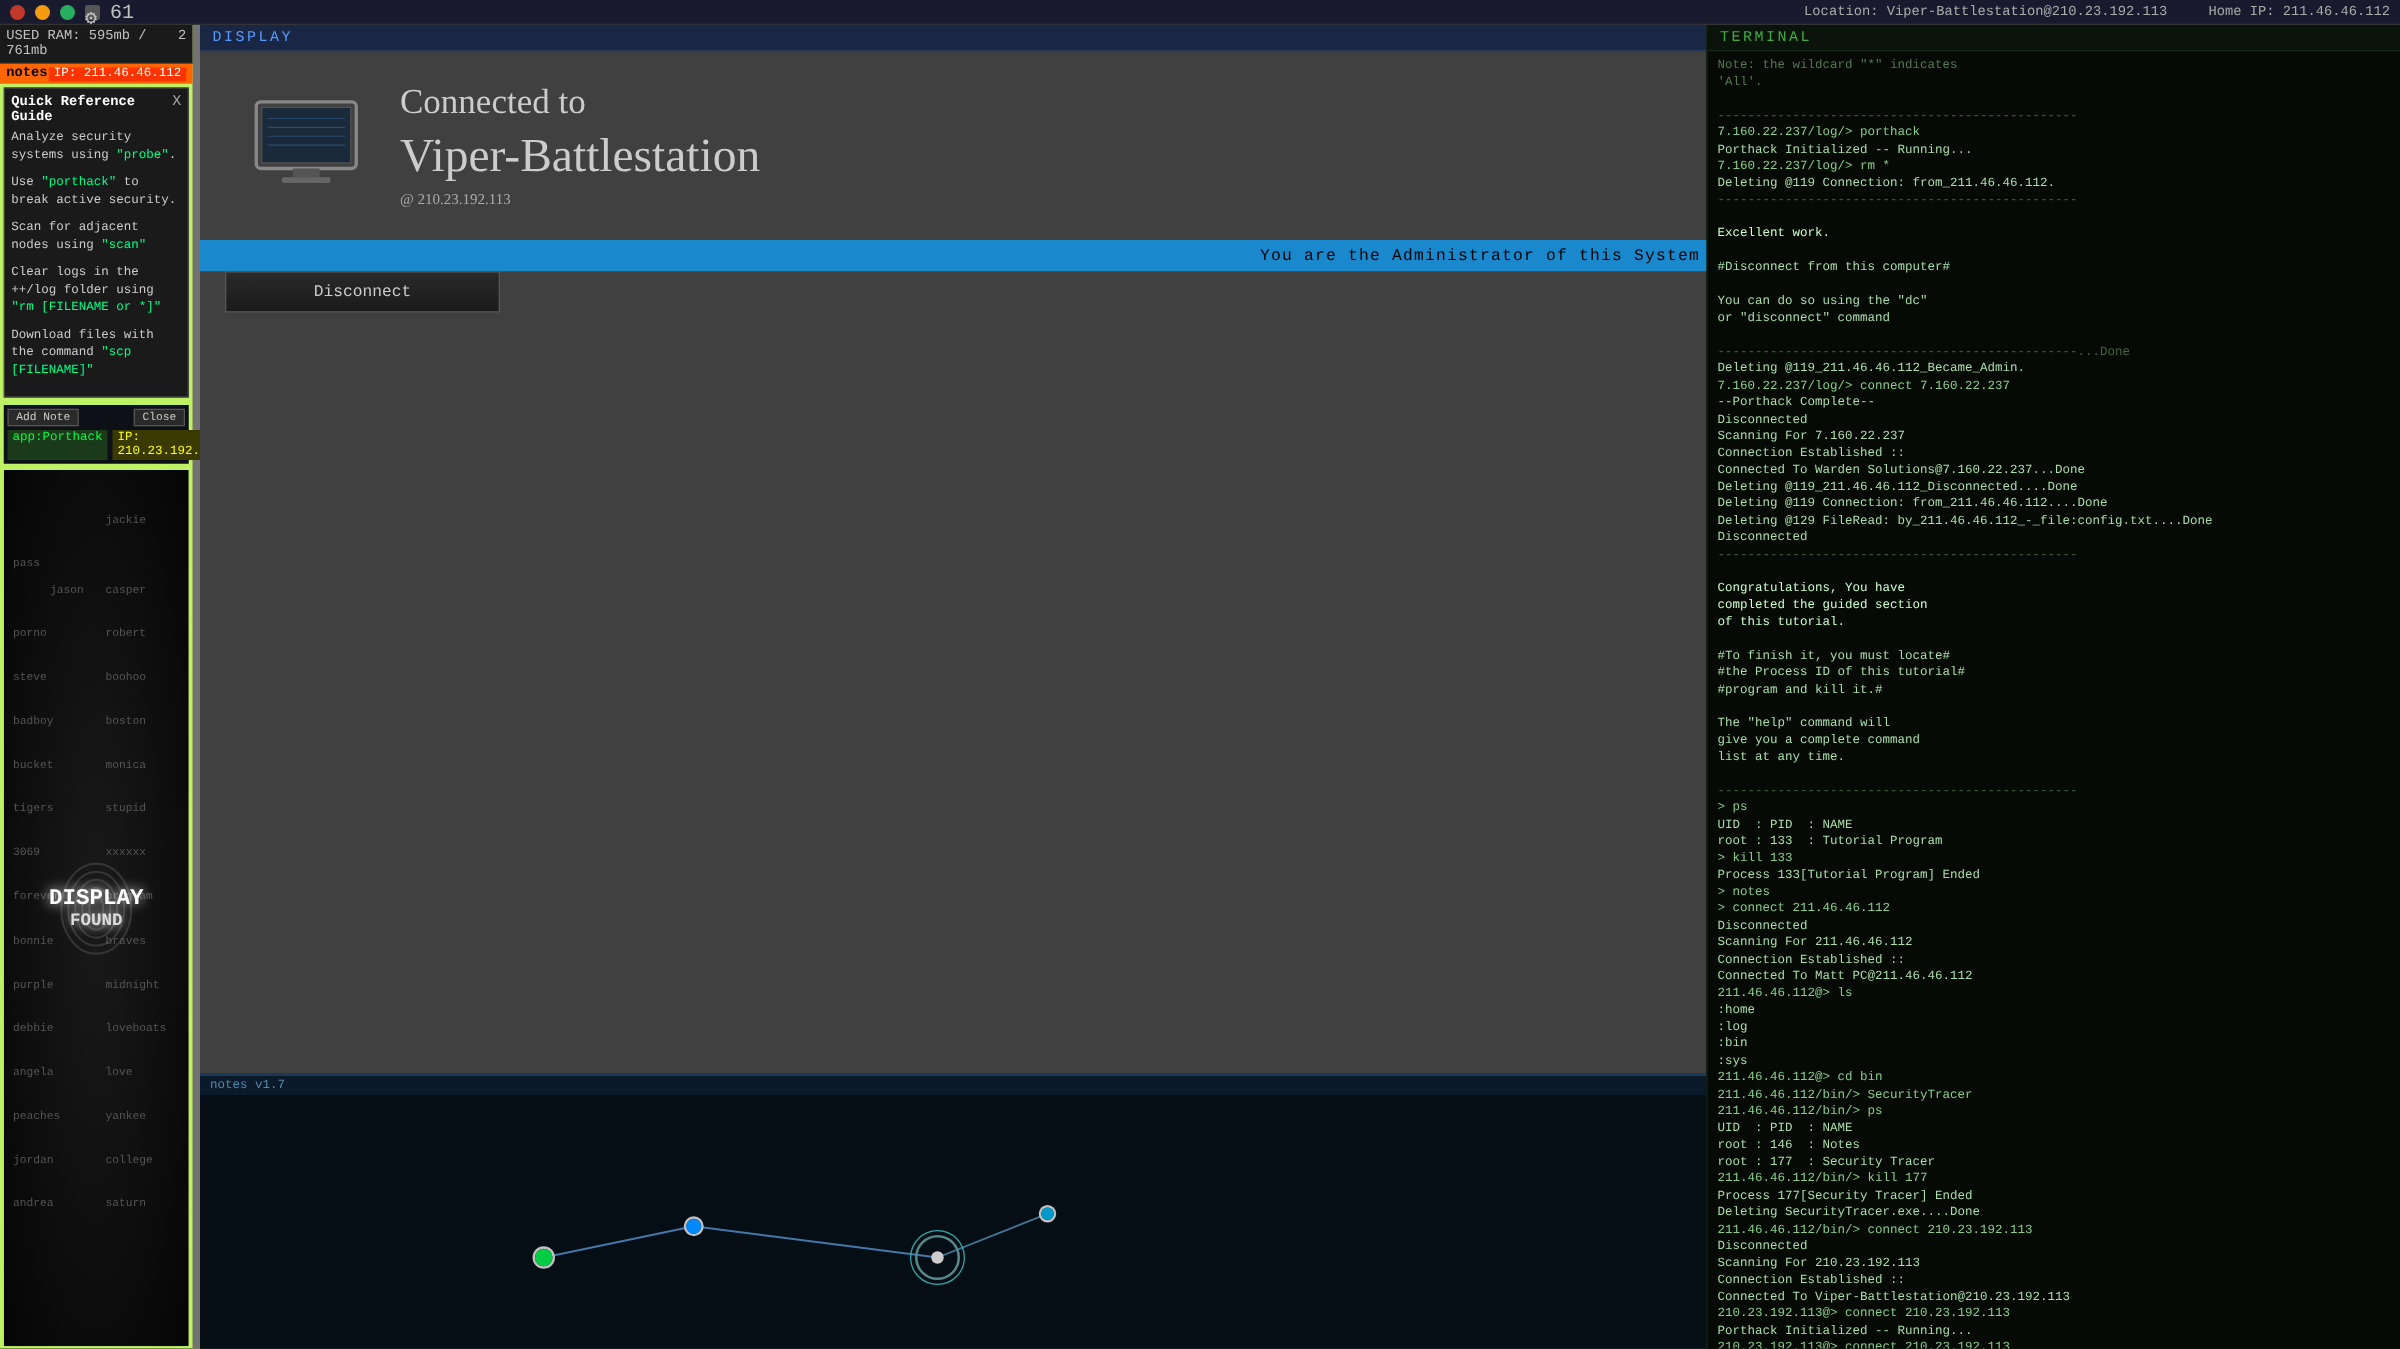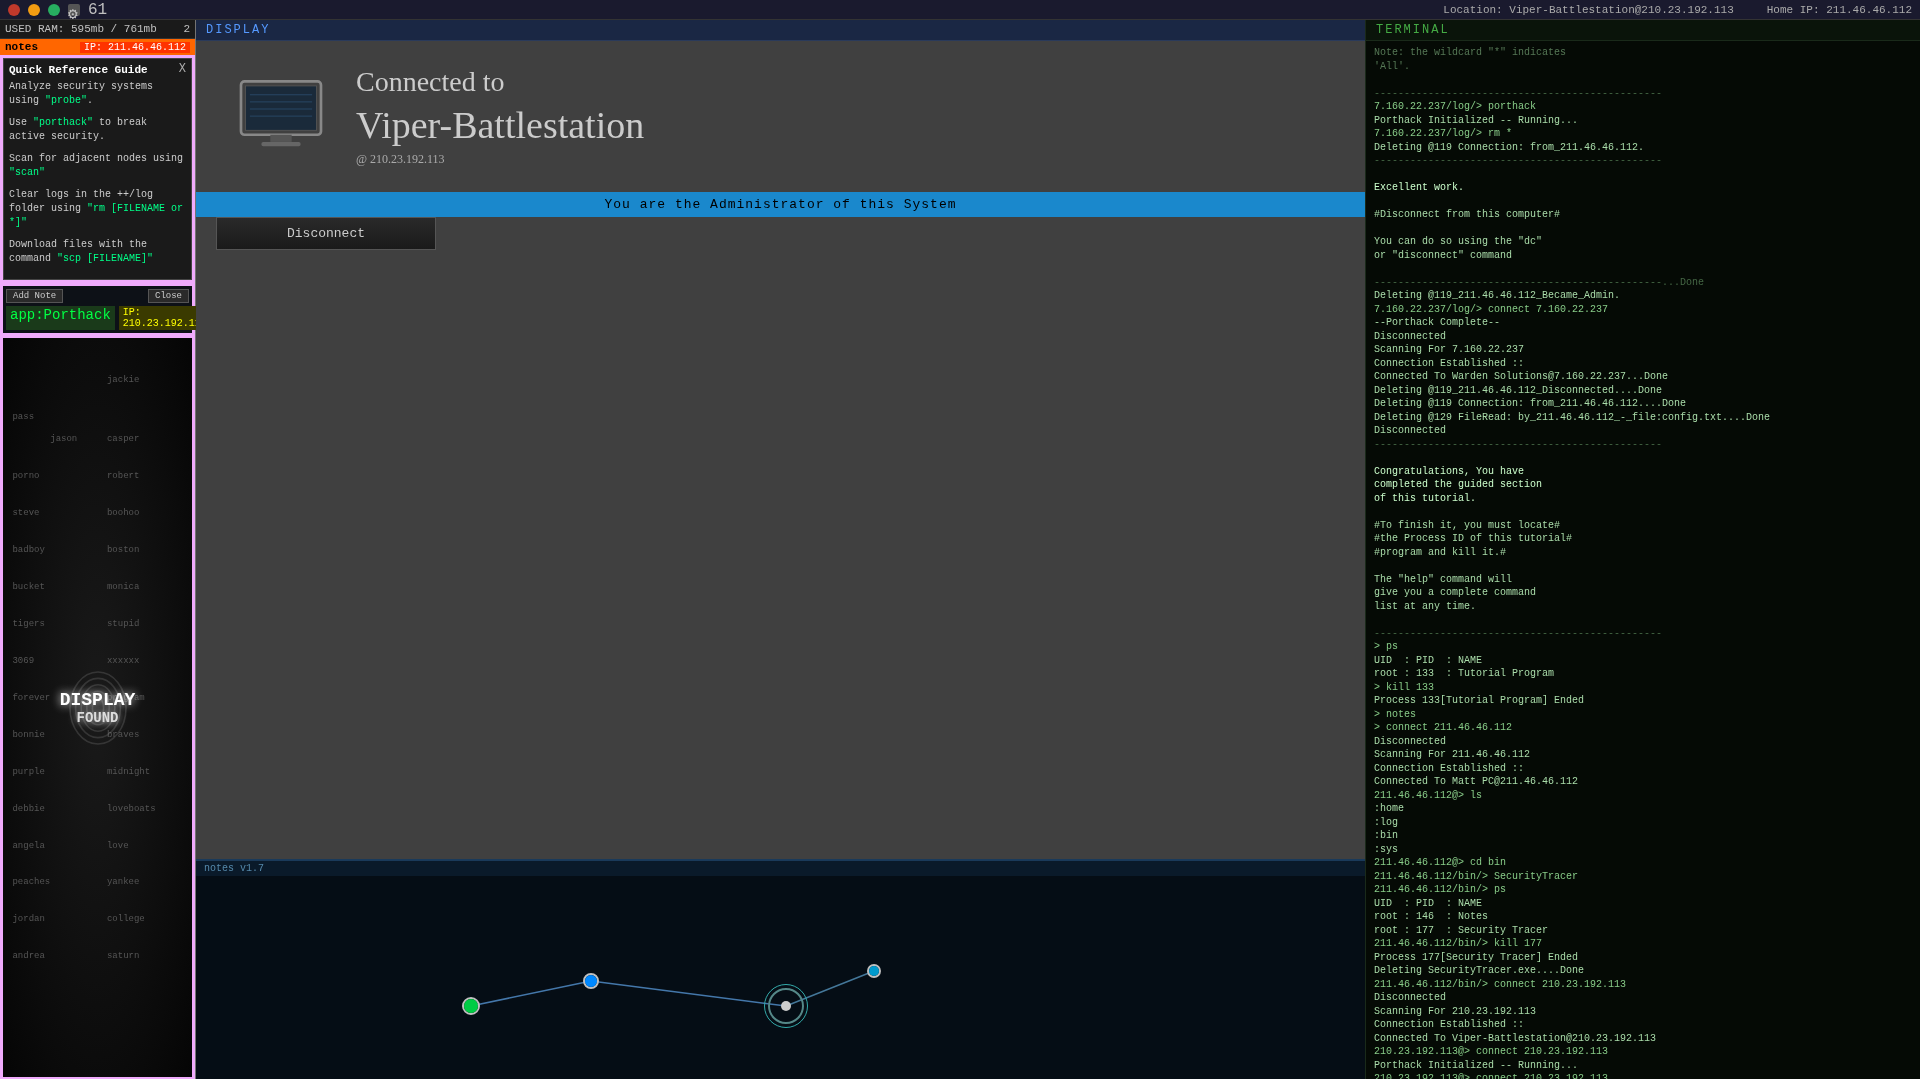--- a/index.html
+++ b/index.html
@@ -42,23 +42,23 @@
     }
 
     
     #main-layout {
       display: flex;
       height: calc(1079px - 20px);
     }
 
     
     #left-panel {
-      width: 196px;
-      background: #f0abfc;
-      border-right: 1px solid #737373;
+      width: 160px;
+      background: #bef264;
+      border-right: 6px solid #737373;
       display: flex;
       flex-direction: column;
       flex-shrink: 0;
     }
 
     #ram-section {
       background: #1a1a1a;
       padding: 3px 5px;
       font-size: 11px;
       border-bottom: 1px solid #333;
@@ -120,21 +120,21 @@
       border: 1px solid #555;
       padding: 1px 6px;
       font-size: 9px;
       cursor: pointer;
       font-family: 'Courier New', monospace;
     }
     #app-name {
       background: #1a3a1a;
       color: #00ff44;
       padding: 1px 4px;
-      font-size: 14px;
+      font-size: 10px;
     }
     #app-ip {
       background: #3a3a00;
       color: #ffff00;
       padding: 1px 4px;
       font-size: 10px;
     }
 
     #password-section {
       flex: 1;
@@ -233,21 +233,21 @@
     }
     #connected-text .ip-text {
       font-size: 12px;
       color: #aaa;
       font-family: Liberation Serif, serif;
     }
 
     #admin-banner {
       background: #1a88cc;
       color: #000;
-      text-align: center;
+      text-align: right;
       padding: 5px;
       font-size: 13px;
       font-family: 'Courier New', monospace;
       letter-spacing: 1px;
     }
 
     #menu-section {
       padding: 30px 20px;
       display: flex;
       flex-direction: column;

